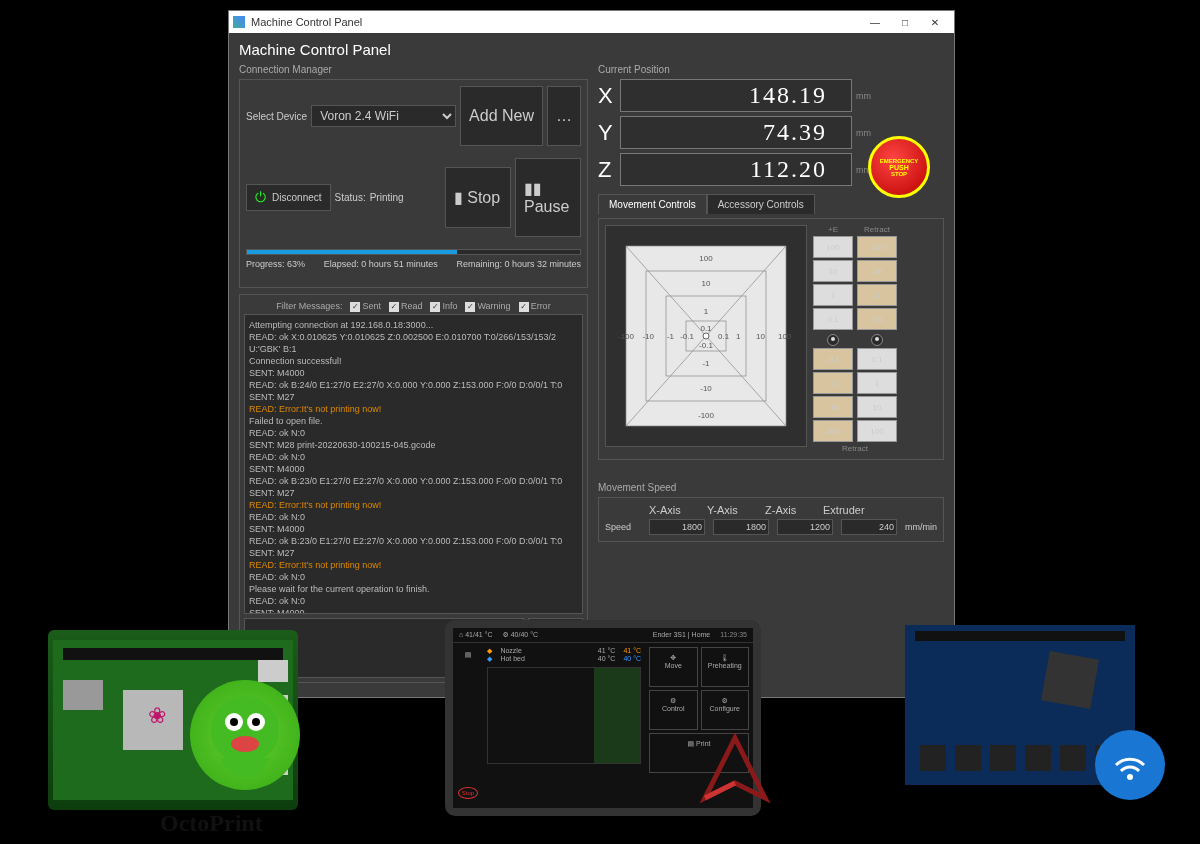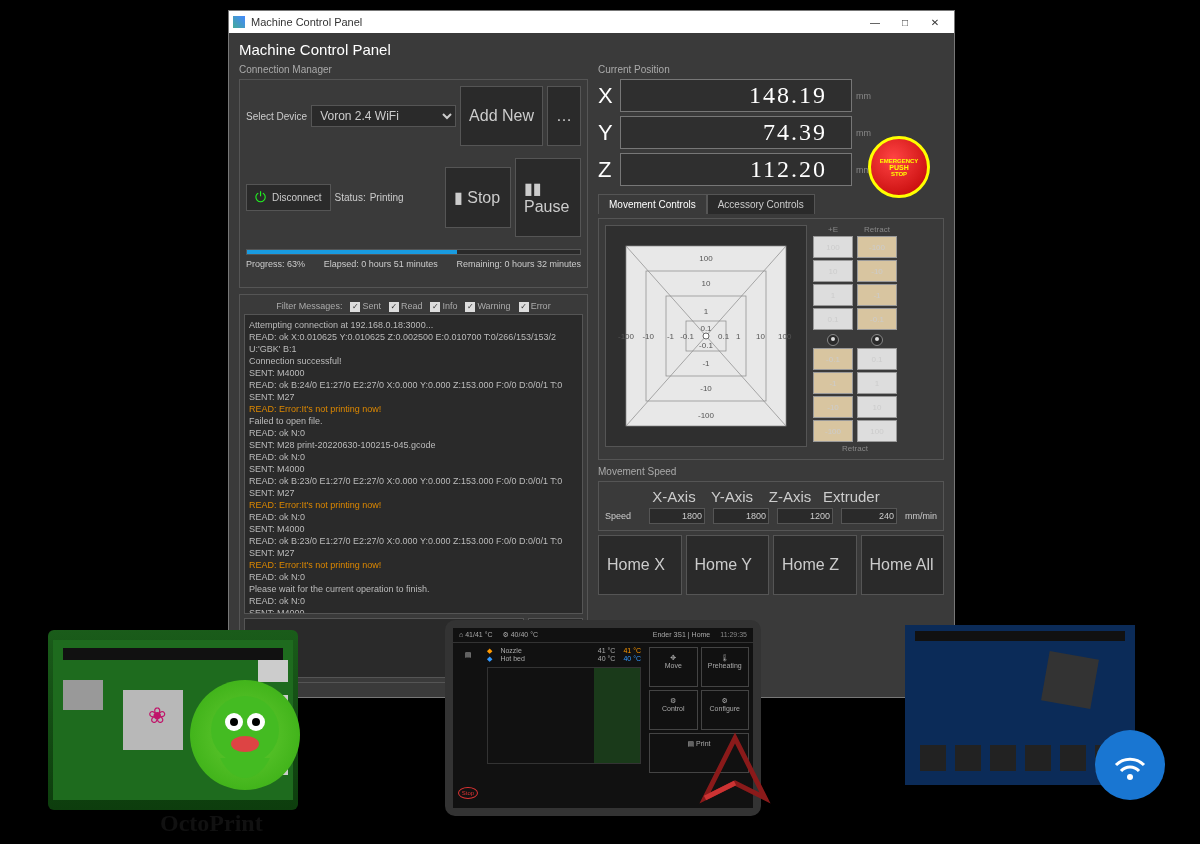--- a/index.html
+++ b/index.html
@@ -42,21 +42,21 @@
 .jd-svg{width:100%;height:100%}
 .jd-lbl{font-size:8px;fill:#555}
 .z-col{display:flex;flex-direction:column;gap:2px;width:40px}
 .z-btn{height:20px;background:#ddd;border:1px solid #999;font-size:8px;display:flex;align-items:center;justify-content:center;cursor:pointer}
 .z-btn.amber{background:#d8c5a0}
 .z-col-hdr{text-align:center;font-size:8px;color:#888}
 .radio{width:10px;height:10px;border-radius:50%;border:1px solid #888;background:#2a2a2a;display:inline-block;margin:2px auto}
 .radio.on::after{content:'';display:block;width:4px;height:4px;border-radius:50%;background:#ddd;margin:2px auto}
 .speed-group{border:1px solid #555;padding:6px;font-size:9px}
 .speed-row{display:flex;align-items:center;gap:8px}
-.speed-row .hdr{width:50px;text-align:center;font-size:15px;color:#ccc}
+.speed-row .hdr{width:50px;font-size:11px;color:#ccc}
 .num-in{width:50px;background:#2a2a2a;border:1px solid #555;color:#ccc;font-size:9px;padding:2px;text-align:right}
 .home-row{display:flex;gap:4px;margin-top:4px}
 .home-row .btn{flex:1}
 .pi{left:48px;top:630px;width:250px;height:180px;background:linear-gradient(#1a5c1a,#0d3d0d);border-radius:6px;display:flex;align-items:center;justify-content:center;position:absolute}
 .octo{position:absolute;left:190px;top:680px;width:110px;height:110px;border-radius:50%;background:radial-gradient(#6c3,#3a1)}
 .octo-label{position:absolute;left:160px;top:810px;font-size:24px;color:#111;font-family:serif;font-weight:bold}
 .klip-screen{position:absolute;left:445px;top:620px;width:300px;height:180px;background:#1a1a1a;border:8px solid #333;border-radius:10px}
 .ks-inner{background:#111;width:100%;height:100%;position:relative;font-size:7px;color:#aaa}
 .klip-logo{position:absolute;left:690px;top:728px;width:90px;height:90px}
 .duet{position:absolute;left:905px;top:625px;width:230px;height:160px;background:linear-gradient(#0a2a5a,#051838);border-radius:4px}
@@ -235,43 +235,37 @@
                     <div style="height: 14px; text-align: center;"><span class="radio on"></span></div>
                     <div class="z-btn">0.1</div>
                     <div class="z-btn">1</div>
                     <div class="z-btn">10</div>
                     <div class="z-btn">100</div>
                   </div>
             </div>
             <div class="z-col-hdr" style="width:84px;margin-top:2px">Retract</div>
           </div>
         </div>
-        <div class="section-header" style="margin-top:6px">Movement Speed</div>
+        <div class="section-header" style="margin-top:22px">Movement Speed</div>
         <div class="speed-group">
           <div class="speed-row" style="margin-bottom:3px">
             <span style="width:36px"></span>
             <span class="hdr">X-Axis</span>
             <span class="hdr">Y-Axis</span>
             <span class="hdr">Z-Axis</span>
             <span class="hdr">Extruder</span>
           </div>
           <div class="speed-row">
             <span style="width:36px">Speed</span>
             <input class="num-in" value="1800" style="">
             <input class="num-in" value="1800" style="">
             <input class="num-in" value="1200" style="">
             <input class="num-in" value="240" style="">
             <span>mm/min</span>
           </div>
-        </div>
-        <div class="home-row">
-          <span class="btn">Home X</span>
-          <span class="btn">Home Y</span>
-          <span class="btn">Home Z</span>
-          <span class="btn">Home All</span>
         </div>
       </div>
     </div>
   </div>
 </div>
 
 <div class="pi">
   <svg width="240" height="160" viewBox="0 0 240 160">
     <rect x="0" y="0" width="240" height="160" fill="#1e6b1e"></rect>
     <rect x="10" y="8" width="220" height="12" fill="#111"></rect>

